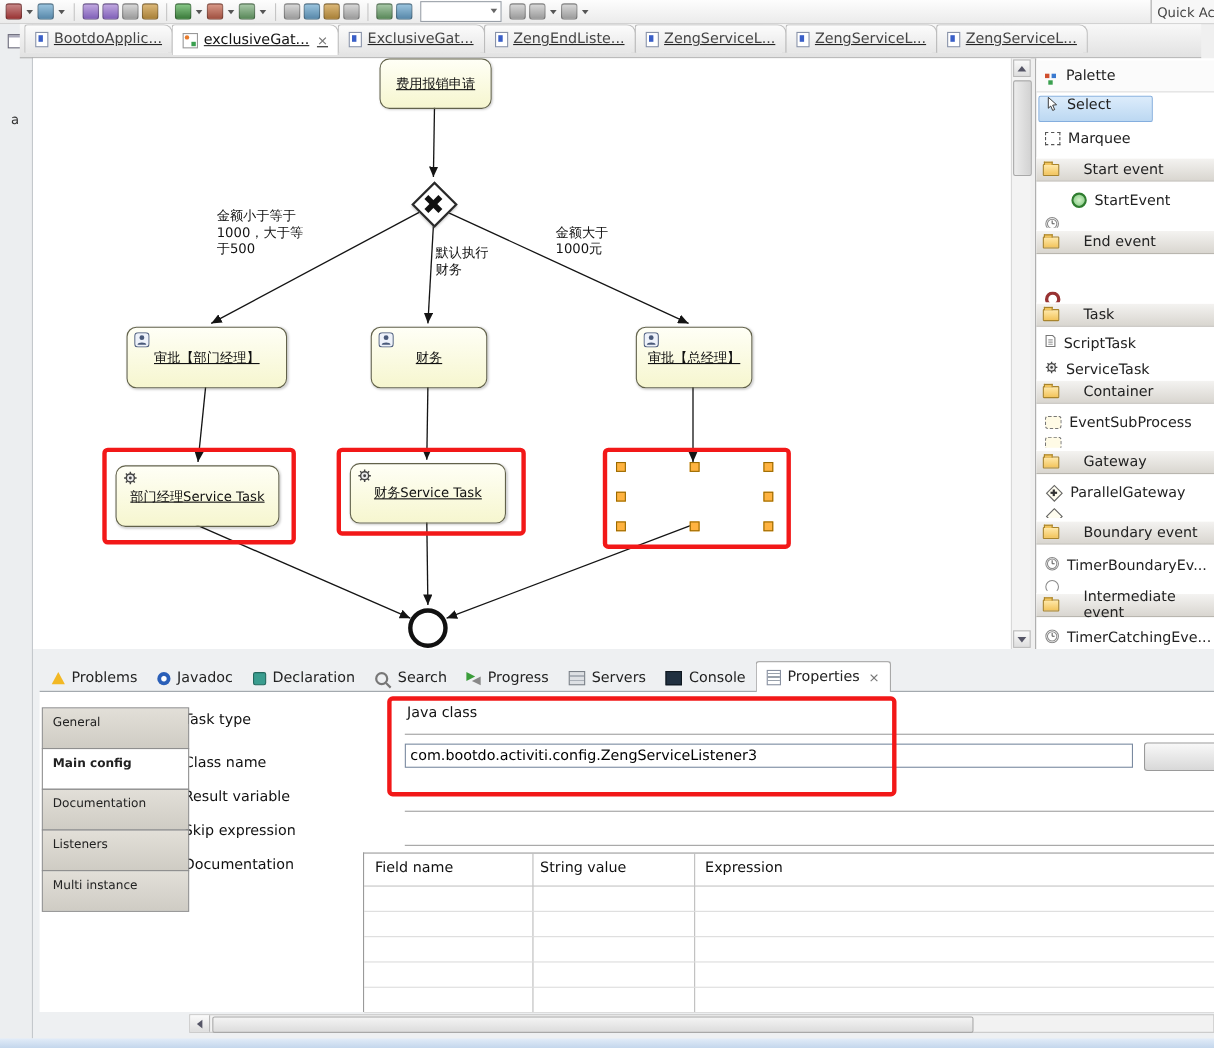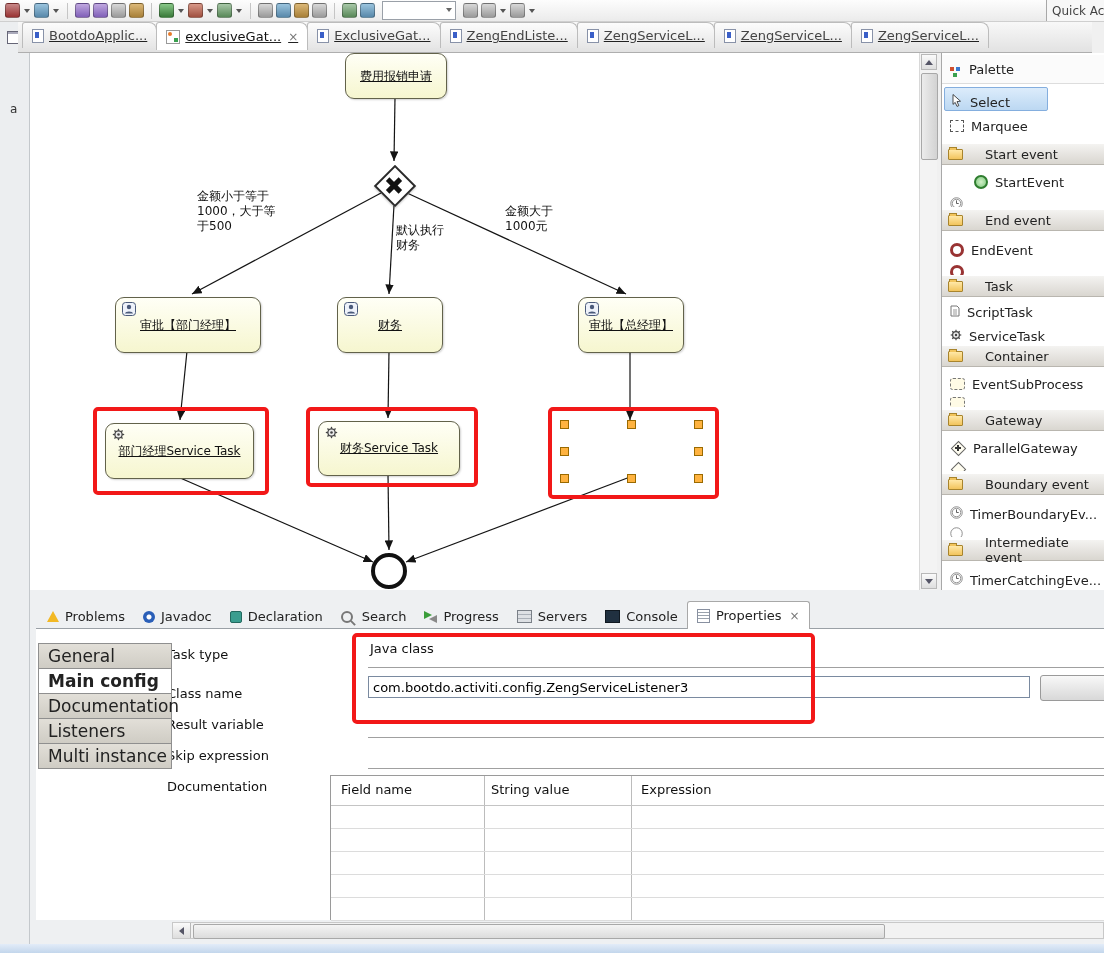--- a/index.html
+++ b/index.html
@@ -59,21 +59,21 @@
   .vs-btn{position:absolute;left:1px;width:16px;height:16px;background:linear-gradient(#fafafa,#dedede);border:1px solid #b8b8b8;box-sizing:border-box;display:flex;align-items:center;justify-content:center;}
   .tri-up{width:0;height:0;border-left:4px solid transparent;border-right:4px solid transparent;border-bottom:5px solid #556;}
   .tri-down{width:0;height:0;border-left:4px solid transparent;border-right:4px solid transparent;border-top:5px solid #556;}
   .vs-thumb{position:absolute;left:1px;top:20px;width:15px;height:85px;background:linear-gradient(90deg,#ececec,#d2d2d2);border:1px solid #a8a8a8;border-radius:2px;}
 
   
   .palette{position:absolute;left:941px;top:53px;width:163px;height:537px;background:#fff;border-left:1px solid #a8a8a8;box-sizing:border-box;overflow:hidden;}
   .phead{position:absolute;left:0;top:2px;right:0;height:28px;display:flex;align-items:center;padding-left:8px;border-bottom:1px solid #ddd;background:#fbfbfb;font-size:13px;color:#222;gap:9px;}
   .ic-palette{width:4px;height:4px;background:#d04f2e;box-shadow:6px 0 0 #3a7ad0,3px 6px 0 #3aa04f;margin-right:6px;}
   .pitem{position:absolute;left:0;right:0;height:26px;display:flex;align-items:center;gap:7px;padding-left:8px;font-size:13px;color:#222;box-sizing:border-box;}
-  .ptool-sel{position:absolute;left:2px;width:104px;height:24px;background:linear-gradient(#dcecfb,#bcd8f2);border:1px solid #84aede;border-radius:2px;display:flex;align-items:flex-end;gap:7px;padding-left:6px;font-size:13px;box-sizing:border-box;}
+  .ptool-sel{position:absolute;left:2px;width:104px;height:24px;background:linear-gradient(#dcecfb,#bcd8f2);border:1px solid #84aede;border-radius:2px;display:flex;align-items:flex-start;gap:7px;padding-left:6px;font-size:13px;box-sizing:border-box;}
   .pgroup{position:absolute;left:0;right:0;height:22px;background:linear-gradient(#f4f3f1,#d9d6d0);border-top:1px solid #fff;border-bottom:1px solid #b9b6af;display:flex;align-items:center;gap:22px;padding-left:6px;font-size:13px;color:#222;box-sizing:border-box;}
   .psliver{position:absolute;left:0;right:0;height:10px;overflow:hidden;display:flex;padding-left:8px;}
   .folder{width:13px;height:9px;background:linear-gradient(#ffe8a8,#f2c45c);border:1px solid #a8842c;border-radius:1px;position:relative;flex:0 0 auto;}
   .folder::before{content:"";position:absolute;top:-3px;left:0;width:6px;height:2px;background:#f2c45c;border:1px solid #a8842c;border-bottom:none;}
   .ic-start{width:10px;height:10px;border-radius:50%;border:2px solid #2f7d2f;background:radial-gradient(#d2f0c8,#7cc87c);flex:0 0 auto;}
   .ic-end{width:8px;height:8px;border-radius:50%;border:3px solid #993333;background:#fff;flex:0 0 auto;}
   .ic-marquee{width:12px;height:10px;border:1px dashed #555;background:#fff;flex:0 0 auto;}
   .ic-subproc{width:13px;height:10px;border:1px dashed #777;border-radius:3px;background:#fffbe6;flex:0 0 auto;}
   .ic-pgw{position:relative;width:16px;height:16px;flex:0 0 auto;}
   .ic-pgw .d{position:absolute;left:3px;top:3px;width:9px;height:9px;border:1px solid #666;background:#fffdf0;transform:rotate(45deg);}
@@ -91,21 +91,21 @@
   .i-search{width:8px;height:8px;border:2px solid #777;border-radius:50%;position:relative;margin-right:3px;}
   .i-search::after{content:"";position:absolute;width:6px;height:2px;background:#777;transform:rotate(45deg);right:-5px;bottom:-3px;}
   .i-progress{width:13px;height:12px;position:relative;}
   .i-progress::before{content:"";position:absolute;top:0;left:0;border-top:4px solid transparent;border-bottom:4px solid transparent;border-left:8px solid #3a9d3a;}
   .i-progress::after{content:"";position:absolute;bottom:0;right:0;border-top:4px solid transparent;border-bottom:4px solid transparent;border-right:8px solid #888;}
   .i-servers{width:13px;height:11px;border:1px solid #7a8088;background:linear-gradient(#dde0e4 0 3px,#aab0b8 3px 4px,#dde0e4 4px 7px,#aab0b8 7px 8px,#dde0e4 8px);}
   .i-console{width:13px;height:11px;background:#203040;border:1px solid #101820;}
   .i-props{width:11px;height:12px;border:1px solid #8890a0;background:linear-gradient(#fff 0 2px,#9aa2ac 2px 3px,#fff 3px 5px,#9aa2ac 5px 6px,#fff 6px 8px,#9aa2ac 8px 9px,#fff 9px);}
   .bp-content{position:absolute;left:6px;top:38px;right:0;height:292px;background:#fff;border-top:1px solid #9aa0a6;box-sizing:border-box;z-index:1;}
   .pmenu{position:absolute;left:8px;top:54px;width:134px;z-index:5;}
-  .pmenu-item{height:26px;line-height:25px;background:linear-gradient(#e2dfd8,#cfccc4);border:1px solid #8f8f8f;margin-top:-1px;padding-left:9px;font-size:17px;color:#222;box-sizing:border-box;}
+  .pmenu-item{height:38px;line-height:25px;background:linear-gradient(#e2dfd8,#cfccc4);border:1px solid #8f8f8f;margin-top:-1px;padding-left:9px;font-size:11px;color:#222;box-sizing:border-box;}
   .pmenu-item.active{background:#fff;font-weight:bold;}
   .plabel{position:absolute;left:137px;font-size:13px;color:#111;z-index:2;white-space:nowrap;}
   .jcval{position:absolute;left:340px;top:51px;font-size:13px;color:#111;z-index:2;}
   .fline{position:absolute;left:338px;right:0;height:1px;background:#a0a0a0;z-index:2;}
   .cls-input{position:absolute;left:338px;top:86px;width:662px;height:22px;border:1px solid #7a8aa0;background:#fff;font-family:"DejaVu Sans","Liberation Sans",sans-serif;font-size:13px;padding:0 4px;box-sizing:border-box;z-index:2;}
   .greybtn{position:absolute;left:1010px;top:85px;width:70px;height:24px;background:linear-gradient(#f8f8f8,#d8d8d8);border:1px solid #9a9a9a;border-radius:3px;z-index:2;}
   .ftable{position:absolute;left:300px;top:185px;right:0;height:145px;border-top:1px solid #9a9a9a;border-left:1px solid #9a9a9a;background:#fff;z-index:2;box-sizing:border-box;}
   .fth{position:absolute;top:6px;font-size:13px;color:#111;}
   .fvl{position:absolute;top:0;bottom:0;width:1px;background:#bcbcbc;}
   .fhl{position:absolute;left:0;right:0;height:1px;background:#dcdcdc;}
@@ -348,24 +348,20 @@
             <circle cx="7" cy="7" r="4.6" fill="none" stroke="#888"></circle>
             <line x1="7" y1="7" x2="7" y2="3.6" stroke="#555"></line>
             <line x1="7" y1="7" x2="9.4" y2="7" stroke="#555"></line>
           </svg></span>
     </div>
 
     <div class="pgroup" style="top:156px;">
       <span class="folder"></span>
       <span>End event</span>
     </div>
-    <div class="pitem" style="top:184px;">
-      <span class="ic-end"></span>
-      <span>EndEvent</span>
-    </div>
     <div class="psliver" style="top:212px;">
       <span class="ic-end"></span>
     </div>
 
     <div class="pgroup" style="top:222px;">
       <span class="folder"></span>
       <span>Task</span>
     </div>
     <div class="pitem" style="top:246px;">
       <span><svg width="10" height="12" viewBox="0 0 10 12">

